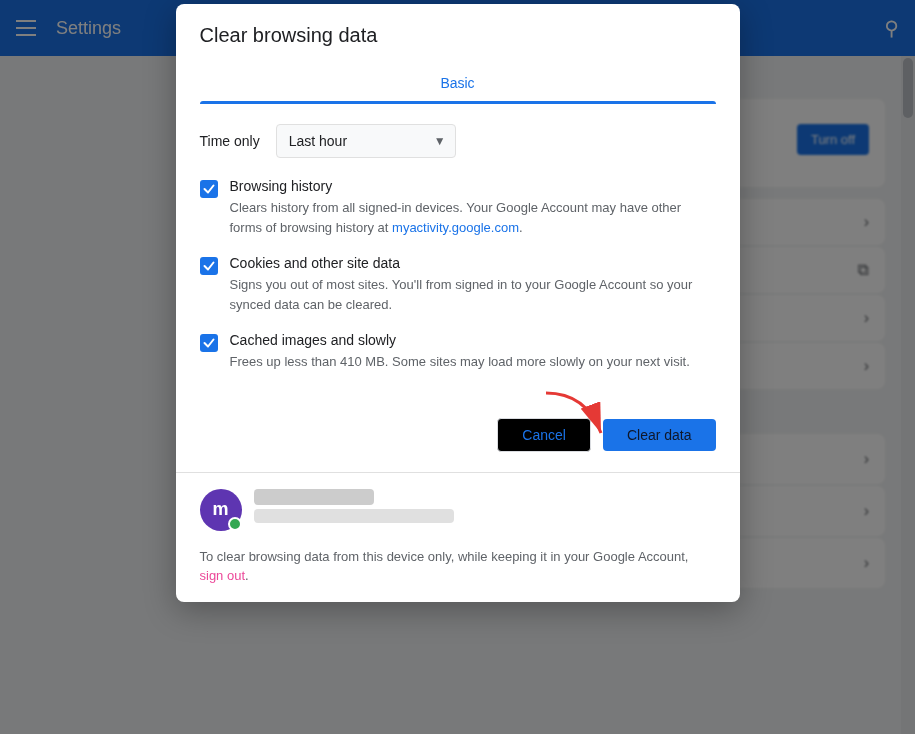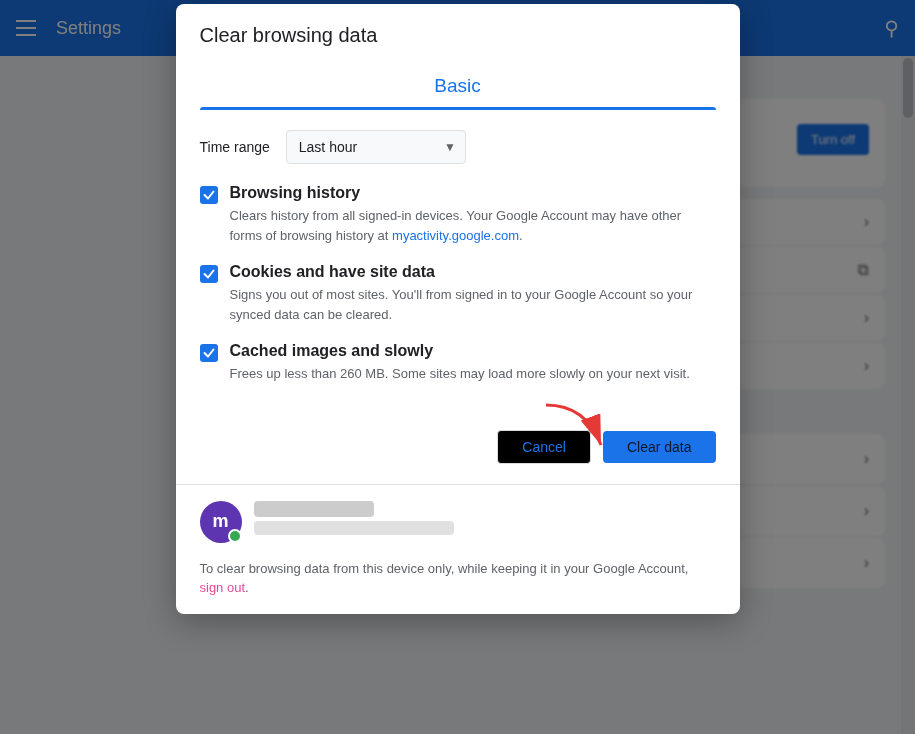--- a/index.html
+++ b/index.html
@@ -186,21 +186,21 @@
 
     .tabs-row {
       display: flex;
       border-bottom: 1px solid #e0e0e0;
     }
 
     .tab {
       flex: 1;
       text-align: center;
       padding: 12px 0;
-      font-size: 19px;
+      font-size: 14px;
       font-weight: 500;
       cursor: pointer;
       position: relative;
       color: #5f6368;
     }
 
     .tab.active {
       color: #1a73e8;
     }
 
@@ -281,22 +281,22 @@
       justify-content: center;
       cursor: pointer;
     }
 
     .checkbox-custom svg {
       width: 12px;
       height: 12px;
     }
 
     .item-label {
-      font-size: 16px;
-      font-weight: 700;
+      font-size: 14px;
+      font-weight: 400;
       color: #202124;
       margin-bottom: 4px;
     }
 
     .item-desc {
       font-size: 13px;
       color: #5f6368;
       line-height: 1.5;
     }
 
@@ -504,21 +504,21 @@
       <div class="tabs-row">
         <div class="tab active">
           <span>Basic</span>
         </div>
       </div>
     </div>
 
     <div class="dialog-body">
 
       <div class="time-range-row">
-        <span class="time-range-label">Time range</span>
+        <span class="time-range-label">Time only</span>
         <div class="select-wrapper">
           <select class="time-range-select">
             <option>Last hour</option>
             <option>Last 24 hours</option>
             <option>Last 7 days</option>
             <option>Last 4 weeks</option>
             <option>All time</option>
           </select>
         </div>
       </div>
@@ -541,36 +541,36 @@
 
       <div class="checkbox-item">
         <div class="checkbox-wrap">
           <div class="checkbox-custom">
             <svg viewBox="0 0 12 12" fill="none" xmlns="http://www.w3.org/2000/svg">
               <polyline points="1.5,6 5,9.5 10.5,2.5" stroke="white" stroke-width="2" fill="none" stroke-linecap="round" stroke-linejoin="round"></polyline>
             </svg>
           </div>
         </div>
         <div>
-          <div class="item-label">Cookies and have site data</div>
+          <div class="item-label">Cookies and other site data</div>
           <div class="item-desc">Signs you out of most sites. You'll from signed in to your Google Account so your synced data can be cleared.</div>
         </div>
       </div>
 
       <div class="checkbox-item">
         <div class="checkbox-wrap">
           <div class="checkbox-custom">
             <svg viewBox="0 0 12 12" fill="none" xmlns="http://www.w3.org/2000/svg">
               <polyline points="1.5,6 5,9.5 10.5,2.5" stroke="white" stroke-width="2" fill="none" stroke-linecap="round" stroke-linejoin="round"></polyline>
             </svg>
           </div>
         </div>
         <div>
           <div class="item-label">Cached images and slowly</div>
-          <div class="item-desc">Frees up less than 260 MB. Some sites may load more slowly on your next visit.</div>
+          <div class="item-desc">Frees up less than 410 MB. Some sites may load more slowly on your next visit.</div>
         </div>
       </div>
     </div>
 
     <div class="dialog-footer">
 
       <div style="position:relative; display:flex; align-items:center; gap:12px;">
 
         <svg width="80" height="60" style="position:absolute; right:100px; top:-30px;">
           <defs>

